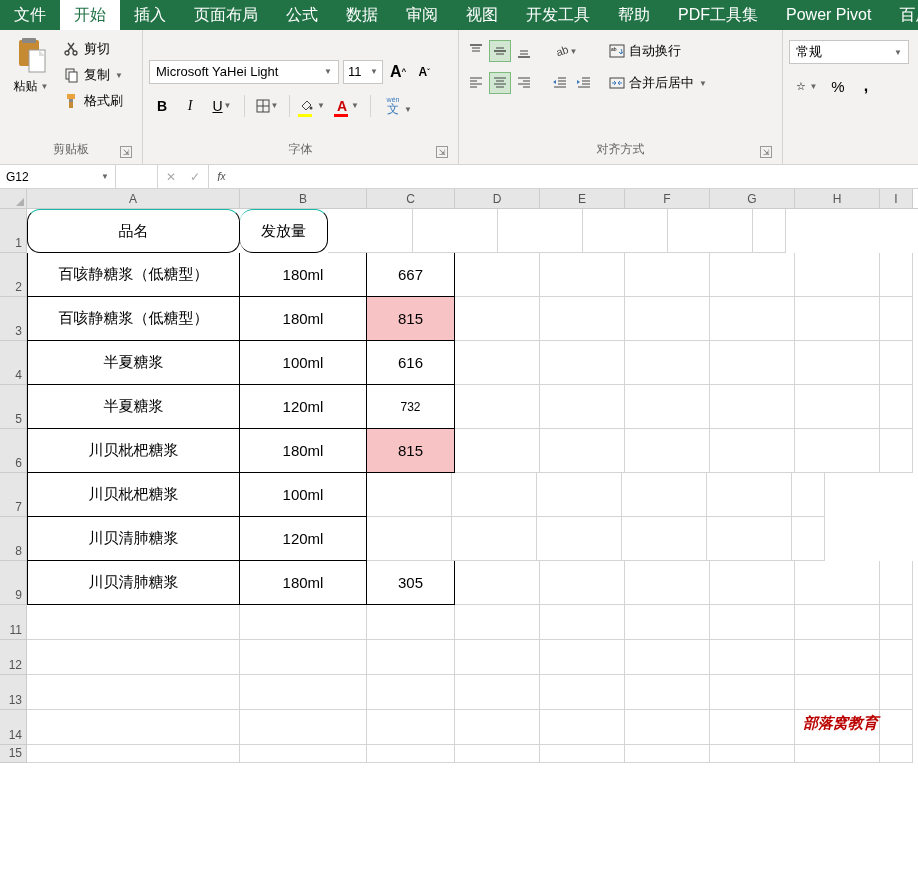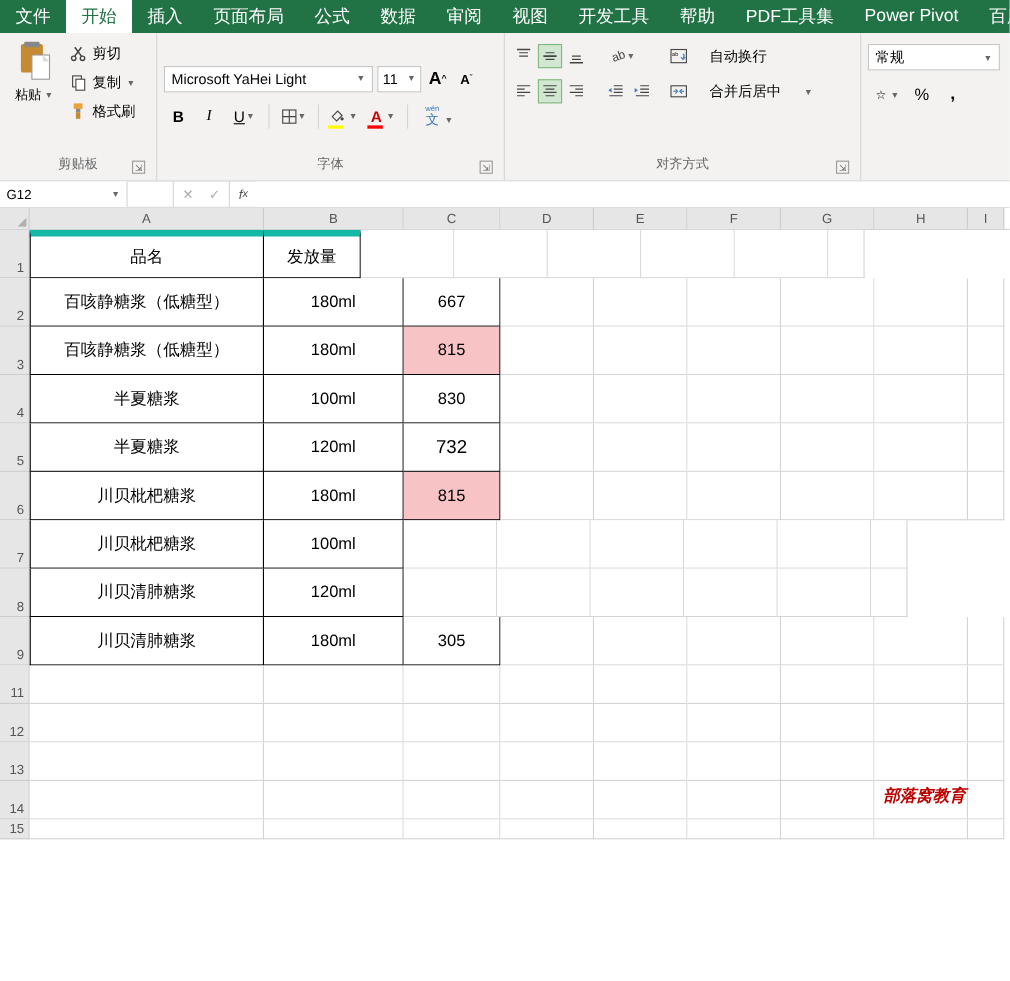--- a/index.html
+++ b/index.html
@@ -34,21 +34,21 @@
 .dd { font-size: 8px; color: #666; margin-left: 1px; }
 .sep { width: 1px; height: 22px; background: #d4d4d4; margin: 0 3px; }
 
 
 .align-col { display: flex; flex-direction: column; gap: 10px; }
 .align-row { display: flex; gap: 2px; align-items: center; }
 .abtn { width: 22px; height: 22px; display: flex; align-items: center; justify-content: center; cursor: pointer; }
 .abtn.active { background: #d2e7d2; border: 1px solid #7fba7f; }
 
 .wrap-merge { display: flex; flex-direction: column; gap: 10px; margin-left: 10px; }
-.wm-btn { display: flex; align-items: center; gap: 20px; cursor: pointer; padding: 2px 4px; font-size: 13px; white-space: nowrap; }
+.wm-btn { display: flex; align-items: center; gap: 4px; cursor: pointer; padding: 2px 4px; font-size: 13px; white-space: nowrap; }
 .wm-btn .wm-icon { width: 16px; height: 16px; }
 .format-select { background: #fff; border: 1px solid #c8c6c4; height: 24px; width: 120px; display: flex; align-items: center; padding: 0 6px; cursor: pointer; justify-content: space-between; font-size: 13px; }
 .num-row { display: flex; gap: 2px; align-items: center; }
 
 
 .formula-bar { display: flex; height: 24px; border-bottom: 1px solid #d4d4d4; align-items: stretch; }
 .name-box { width: 116px; background: #fff; border-right: 1px solid #d4d4d4; display: flex; align-items: center; padding: 0 6px; justify-content: space-between; font-size: 12px; }
 .fn-buttons { display: flex; align-items: center; border-right: 1px solid #d4d4d4; padding: 0 8px; gap: 14px; color: #aaa; }
 .fn-buttons span { cursor: pointer; }
 .fx-label { font-style: italic; padding: 0 8px; display: flex; align-items: center; color: #555; }
@@ -61,21 +61,21 @@
 .sel-all::after { content: ""; position: absolute; right: 2px; bottom: 2px; width: 0; height: 0; border-right: 8px solid #b0b0b0; border-top: 8px solid transparent; }
 .col-h { border-right: 1px solid #ccc; background: #e6e6e6; display: flex; align-items: center; justify-content: center; color: #555; font-size: 12px; }
 .rows { }
 .row { display: flex; }
 .row-h { width: 27px; background: #e6e6e6; border-right: 1px solid #ccc; border-bottom: 1px solid #ccc; display: flex; align-items: flex-end; justify-content: flex-end; padding: 0 4px 2px 0; font-size: 12px; color: #555; }
 .cell { border-right: 1px solid #d4d4d4; border-bottom: 1px solid #d4d4d4; display: flex; align-items: center; padding: 0 6px; font-size: 14px; background: #fff; }
 
 
 .tbl-cell { border-right: 1px solid #000; border-bottom: 1px solid #000; justify-content: center; }
 .tbl-cell.first-col { border-left: 1px solid #000; }
-.tbl-top { border-top: 6px solid #14b8a6; }
+.tbl-top { border-top: 1px solid #14b8a6; border-radius: 13px; }
 .hlrow .tbl-cell.col-c { background: #f8c3c5; }
 
 .watermark { position: absolute; right: 40px; bottom: 30px; color: #b00; font-style: italic; font-weight: bold; font-size: 15px; font-family: KaiTi, serif; }
 
 svg { display: block; }
 </style>
 </head>
 <body>
 
 <div class="ribbon-tabs" id="ribbon-tabs">
@@ -383,33 +383,33 @@
         <div class="cell" style="width: 85px; height: 44px;"></div>
         <div class="cell" style="width: 85px; height: 44px;"></div>
         <div class="cell" style="width: 85px; height: 44px;"></div>
         <div class="cell" style="width: 85px; height: 44px;"></div>
         <div class="cell" style="width: 33px; height: 44px;"></div>
       </div>
       <div class="row">
         <div class="row-h" style="height: 44px;">4</div>
         <div class="cell tbl-cell first-col" style="width: 213px; height: 44px; font-size: 15px;">半夏糖浆</div>
         <div class="cell tbl-cell" style="width: 127px; height: 44px; font-size: 15px;">100ml</div>
-        <div class="cell tbl-cell col-c" style="width: 88px; height: 44px; font-size: 15px;">830</div>
+        <div class="cell tbl-cell col-c" style="width: 88px; height: 44px; font-size: 15px;">616</div>
         <div class="cell" style="width: 85px; height: 44px;"></div>
         <div class="cell" style="width: 85px; height: 44px;"></div>
         <div class="cell" style="width: 85px; height: 44px;"></div>
         <div class="cell" style="width: 85px; height: 44px;"></div>
         <div class="cell" style="width: 85px; height: 44px;"></div>
         <div class="cell" style="width: 33px; height: 44px;"></div>
       </div>
       <div class="row">
         <div class="row-h" style="height: 44px;">5</div>
         <div class="cell tbl-cell first-col" style="width: 213px; height: 44px; font-size: 15px;">半夏糖浆</div>
         <div class="cell tbl-cell" style="width: 127px; height: 44px; font-size: 15px;">120ml</div>
-        <div class="cell tbl-cell col-c" style="width: 88px; height: 44px; font-size: 17px;">732</div>
+        <div class="cell tbl-cell col-c" style="width: 88px; height: 44px; font-size: 12px;">732</div>
         <div class="cell" style="width: 85px; height: 44px;"></div>
         <div class="cell" style="width: 85px; height: 44px;"></div>
         <div class="cell" style="width: 85px; height: 44px;"></div>
         <div class="cell" style="width: 85px; height: 44px;"></div>
         <div class="cell" style="width: 85px; height: 44px;"></div>
         <div class="cell" style="width: 33px; height: 44px;"></div>
       </div>
       <div class="row hlrow">
         <div class="row-h" style="height: 44px;">6</div>
         <div class="cell tbl-cell first-col" style="width: 213px; height: 44px; font-size: 15px;">川贝枇杷糖浆</div>

